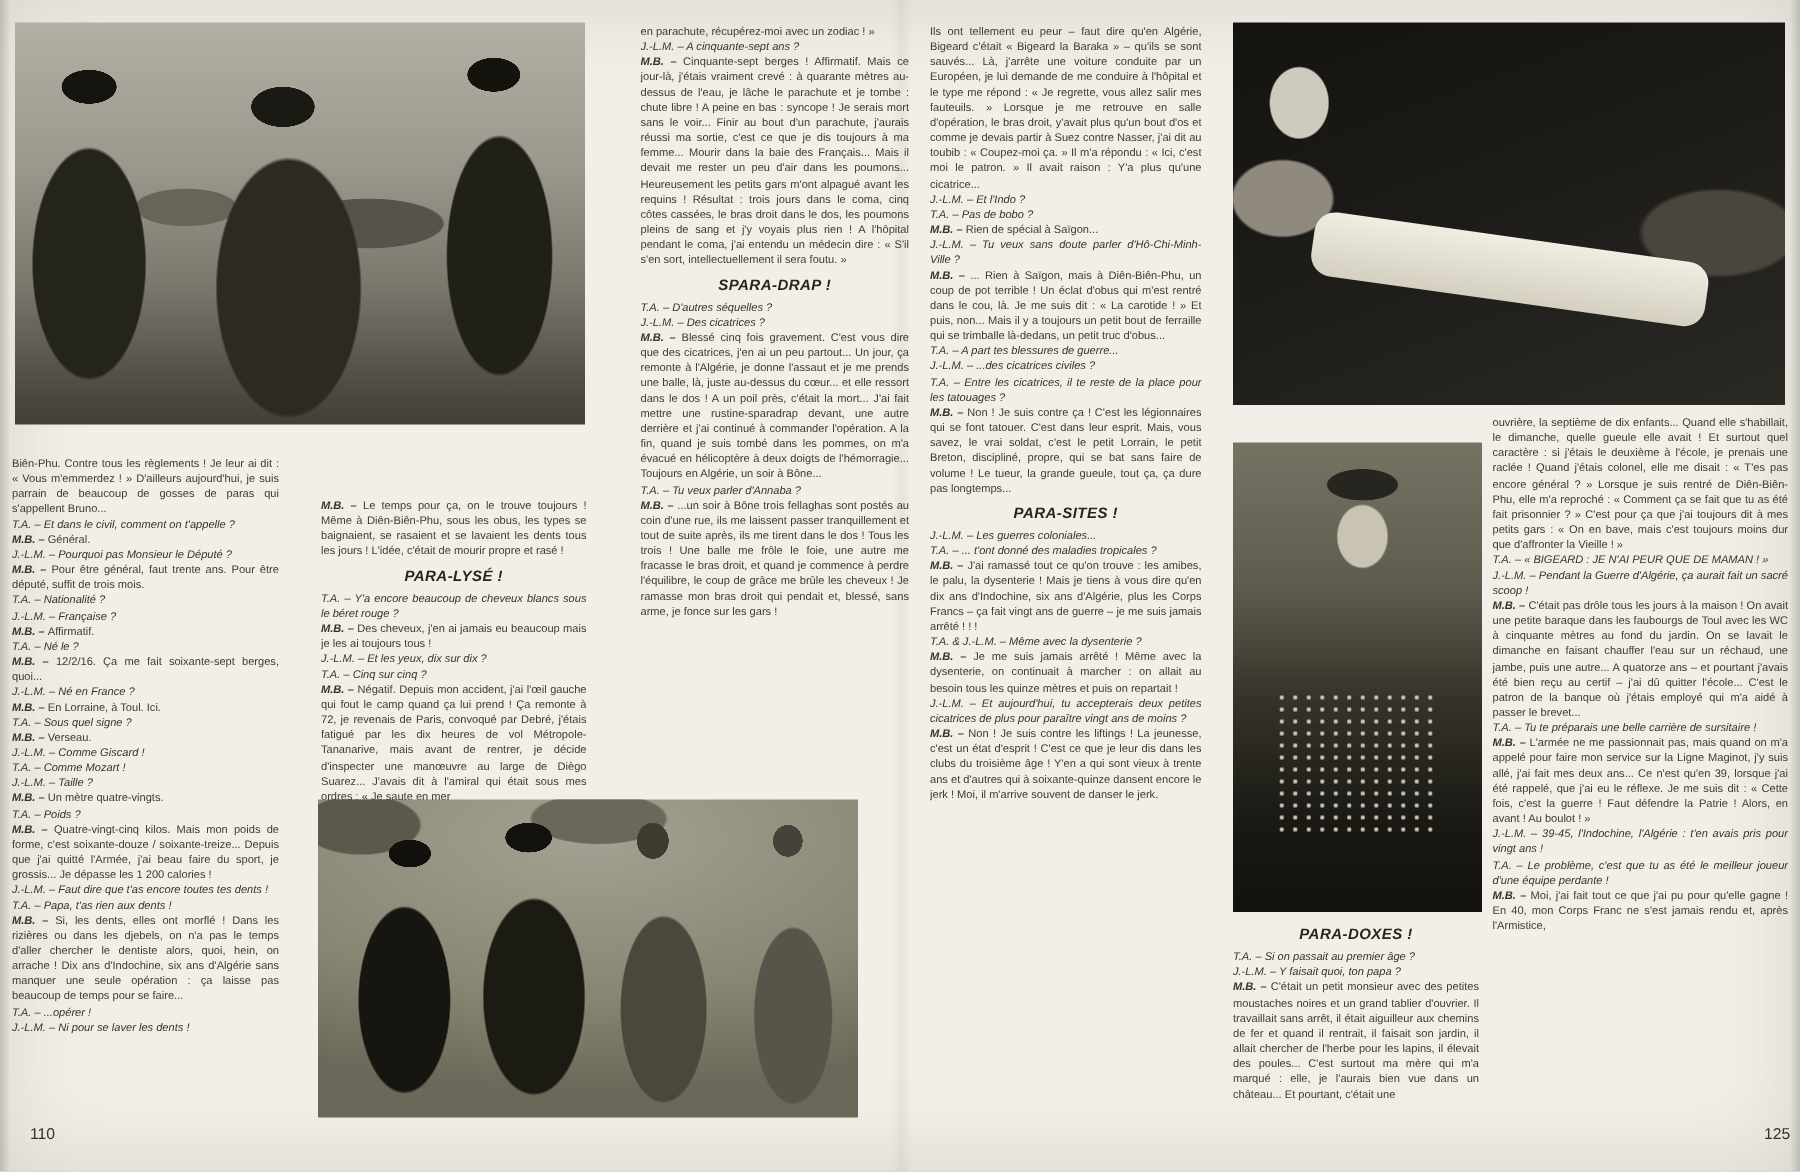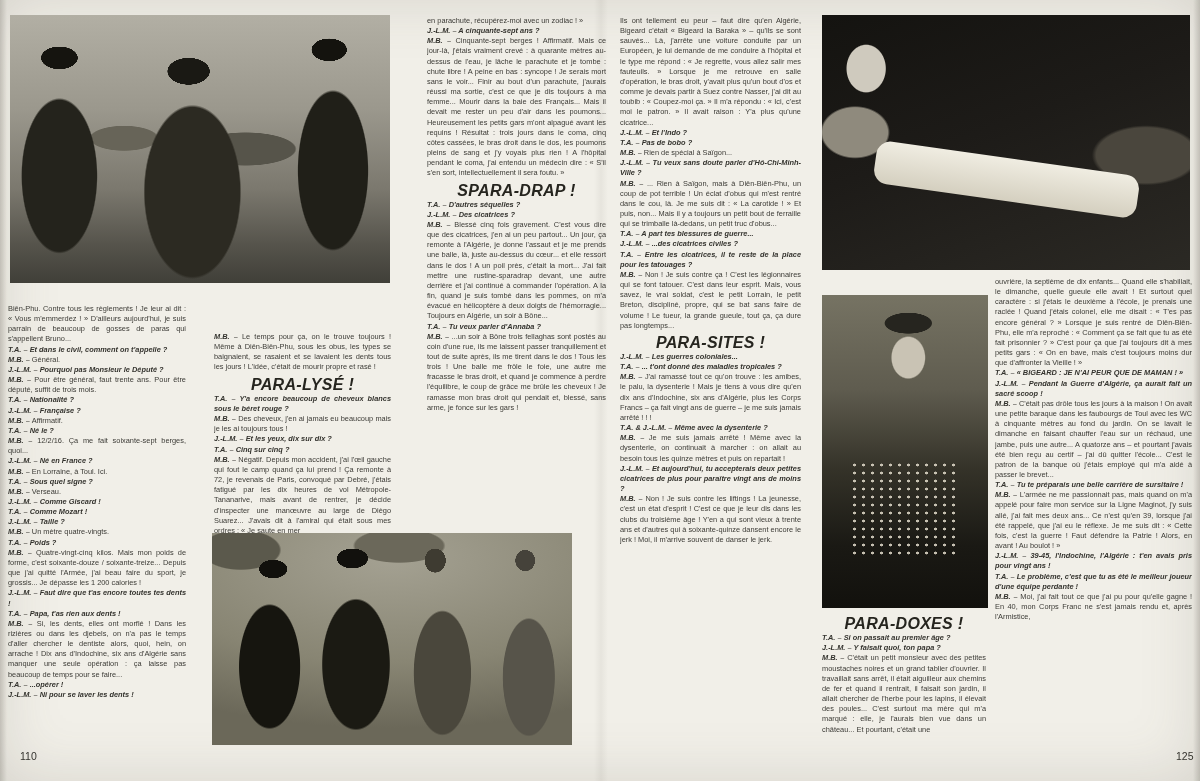--- a/index.html
+++ b/index.html
@@ -12,23 +12,23 @@
   .fold { position:absolute; left:594px; top:0; width:14px; height:781px;
     background:linear-gradient(90deg, rgba(0,0,0,0) 0%, rgba(60,55,45,.06) 50%, rgba(0,0,0,0) 100%); }
   .edgeL { position:absolute; left:0; top:0; width:7px; height:781px;
     background:linear-gradient(90deg, rgba(60,55,45,.20), rgba(0,0,0,0)); }
   .edgeR { position:absolute; right:0; top:0; width:7px; height:781px;
     background:linear-gradient(270deg, rgba(60,55,45,.20), rgba(0,0,0,0)); }
 
   .col { position:absolute; text-align:justify; font-size:7.4px; line-height:10.15px;
     color:#3b3a35; overflow:hidden; }
   .col p { margin:0; }
-  .col .q { font-style:italic; font-weight:bold; color:#34332e; }
+  .col .q { font-style:italic; font-weight:normal; color:#34332e; }
   .col .a .sp { font-style:italic; font-weight:bold; color:#34332e; }
-  .col .hdr { font-weight:bold; font-style:italic; text-align:center; font-size:16px;
+  .col .hdr { font-weight:bold; font-style:italic; text-align:center; font-size:10px;
     letter-spacing:.3px; margin:7px 0 4px; color:#26251f; }
 
   .pagenum { position:absolute; font-size:10.5px; color:#34332e; }
 
   .photo { position:absolute; }
 
   .photoA { left:10px; top:15px; width:380px; height:268px;
     background:
       radial-gradient(ellipse 26px 16px at 13% 16%, #15140f 70%, rgba(0,0,0,0) 71%),
       radial-gradient(ellipse 58px 118px at 13% 60%, #24231c 64%, rgba(0,0,0,0) 66%),

